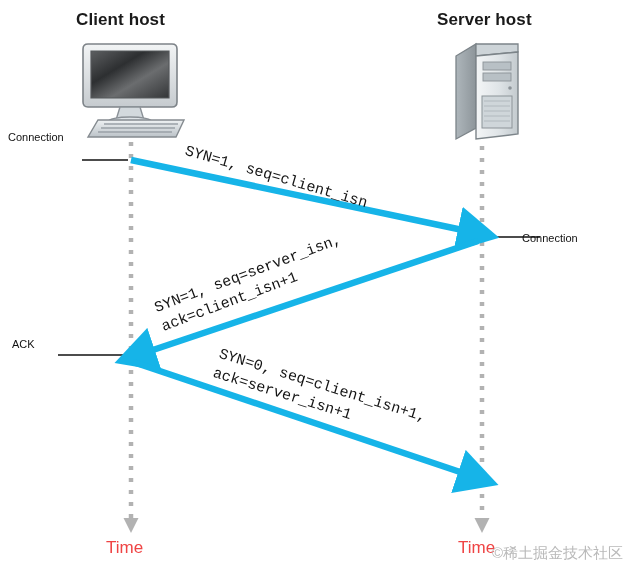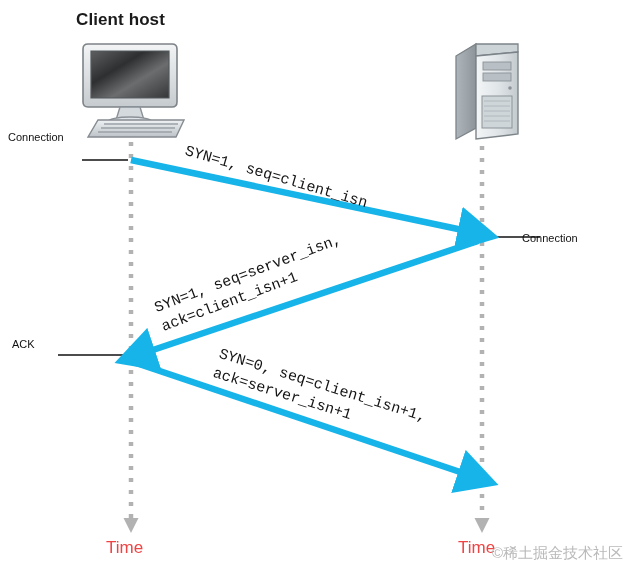--- a/index.html
+++ b/index.html
@@ -84,20 +84,21 @@
     width: 629px;
     height: 572px;
   }
 </style>
 </head>
 <body>
 
 <div id="diagram-root">
 
   <div class="host-title" id="client-host-title">Client host</div>
+  <div class="host-title" id="server-host-title">Server host</div>
 
   <svg class="host-icon" id="client-host-icon" viewBox="0 0 110 100">
     <defs>
       <linearGradient id="screenGrad" x1="0" y1="0" x2="1" y2="1">
         <stop offset="0%" stop-color="#5d5f61"></stop>
         <stop offset="35%" stop-color="#2d2f31"></stop>
         <stop offset="62%" stop-color="#6b6d6f"></stop>
         <stop offset="100%" stop-color="#343638"></stop>
       </linearGradient>
       <linearGradient id="bezelGrad" x1="0" y1="0" x2="0" y2="1">

